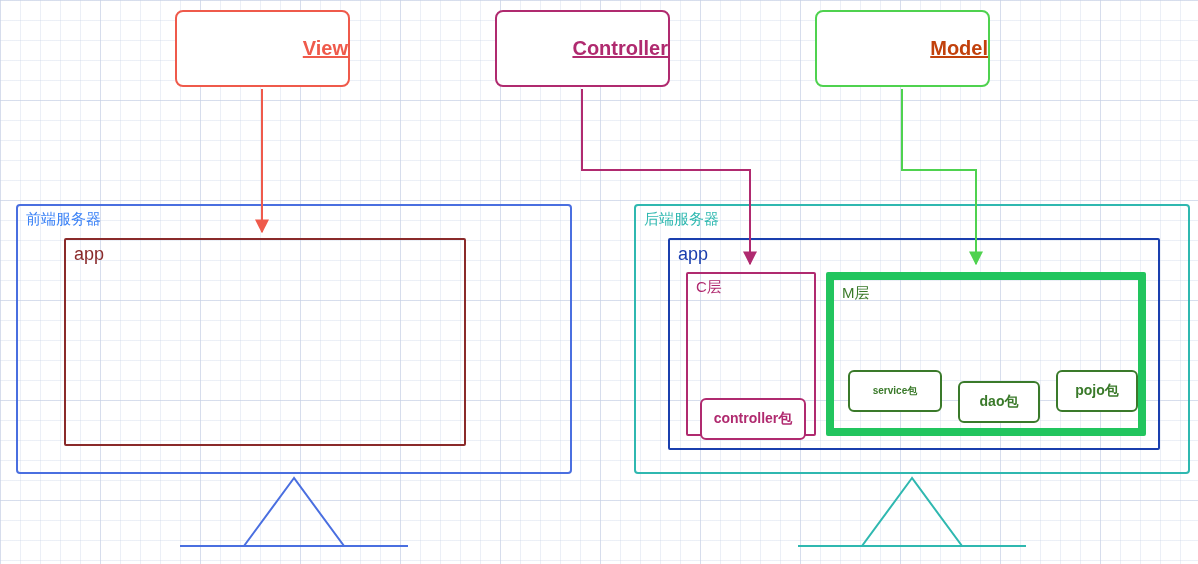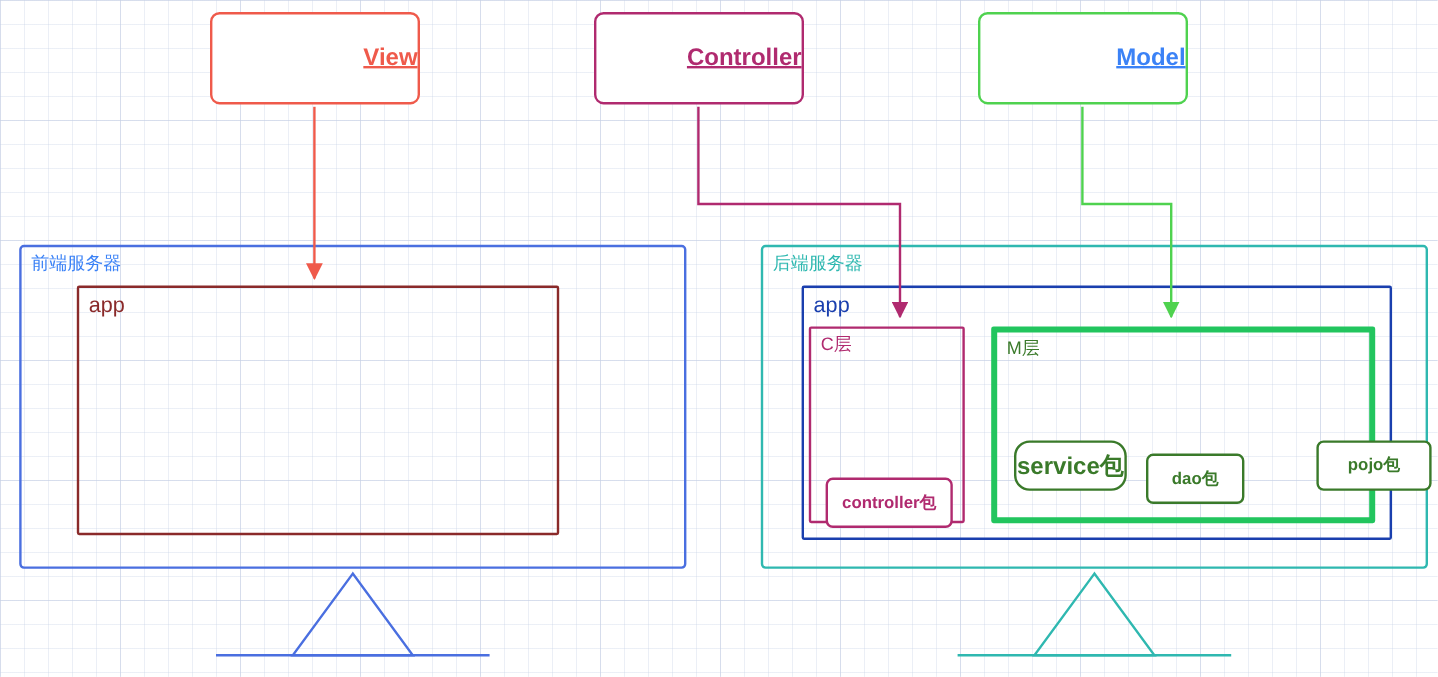--- a/index.html
+++ b/index.html
@@ -52,54 +52,54 @@
 <body>
 
 <div class="abs top-box" style="left:175px; top:10px; width:175px; height:77px; border-color:#ef5a4b; color:#ef5a4b;">
   <span>View</span>
 </div>
 
 <div class="abs top-box" style="left:495px; top:10px; width:175px; height:77px; border-color:#b02a6f; color:#b02a6f;">
   <span>Controller</span>
 </div>
 
-<div class="abs top-box" style="left:815px; top:10px; width:175px; height:77px; border-color:#4fd24f; color:#3b82f6;">
+<div class="abs top-box" style="left:815px; top:10px; width:175px; height:77px; border-color:#4fd24f; color:#c2410c;">
   <span>Model</span>
 </div>
 
 <div class="abs" style="left:16px; top:204px; width:556px; height:270px; border:2px solid #4a6fe0; border-radius:4px;">
   <span class="label-tl" style="color:#3b82f6;">前端服务器</span>
 
   <div class="abs" style="left:46px; top:32px; width:402px; height:208px; border:2px solid #8a2a2a; border-radius:2px;">
     <span class="label-tl" style="color:#8a2a2a; font-size:18px;">app</span>
   </div>
 </div>
 
 <div class="abs" style="left:634px; top:204px; width:556px; height:270px; border:2px solid #2fb8b0; border-radius:4px;">
   <span class="label-tl" style="color:#2fb8b0;text-align:right;">后端服务器</span>
 
   <div class="abs" style="left:32px; top:32px; width:492px; height:212px; border:2px solid #1a3fae; border-radius:2px;">
     <span class="label-tl" style="color:#1a3fae; font-size:18px;">app</span>
 
-    <div class="abs" style="left:4px; top:32px; width:130px; height:164px; border:2px solid #b02a6f; border-radius:2px;">
+    <div class="abs" style="left:16px; top:32px; width:130px; height:164px; border:2px solid #b02a6f; border-radius:2px;">
       <span class="label-tl" style="color:#b02a6f;">C层</span>
       <div class="pkg" style="position:absolute; left:12px; top:90px; width:106px; height:42px; border-color:#b02a6f; color:#b02a6f; font-size:14px;margin-top:34px;">
         <span>controller包</span>
       </div>
     </div>
 
-    <div class="abs" style="left:156px; top:32px; width:320px; height:164px; border:5px solid #22c55e; border-radius:2px;padding-left:40px;">
+    <div class="abs" style="left:156px; top:32px; width:320px; height:164px; border:8px solid #22c55e; border-radius:2px;padding-left:40px;">
       <span class="label-tl" style="color:#3a7a2a;">M层</span>
-      <div class="pkg" style="position:absolute; left:14px; top:90px; width:94px; height:42px; border-color:#3a7a2a; color:#3a7a2a; font-size:20px;border-radius:13px;">
+      <div class="pkg" style="position:absolute; left:14px; top:90px; width:94px; height:42px; border-color:#3a7a2a; color:#3a7a2a; font-size:10px;">
         <span>service包</span>
       </div>
       <div class="pkg" style="position:absolute; left:124px; top:90px; width:82px; height:42px; border-color:#3a7a2a; color:#3a7a2a; font-size:14px;margin-top:11px;">
         <span>dao包</span>
       </div>
-      <div class="pkg" style="position:absolute; left:222px; top:90px; width:96px; height:42px; border-color:#3a7a2a; color:#3a7a2a; font-size:14px;margin-left:44px;">
+      <div class="pkg" style="position:absolute; left:222px; top:90px; width:82px; height:42px; border-color:#3a7a2a; color:#3a7a2a; font-size:14px;">
         <span>pojo包</span>
       </div>
     </div>
   </div>
 </div>
 
 <svg width="1198" height="564">
   <defs>
     <marker id="arrow-red" viewBox="0 0 10 10" refX="9" refY="5" markerWidth="7" markerHeight="7" orient="auto">
       <path d="M0,0 L10,5 L0,10 z" fill="#ef5a4b"></path>

